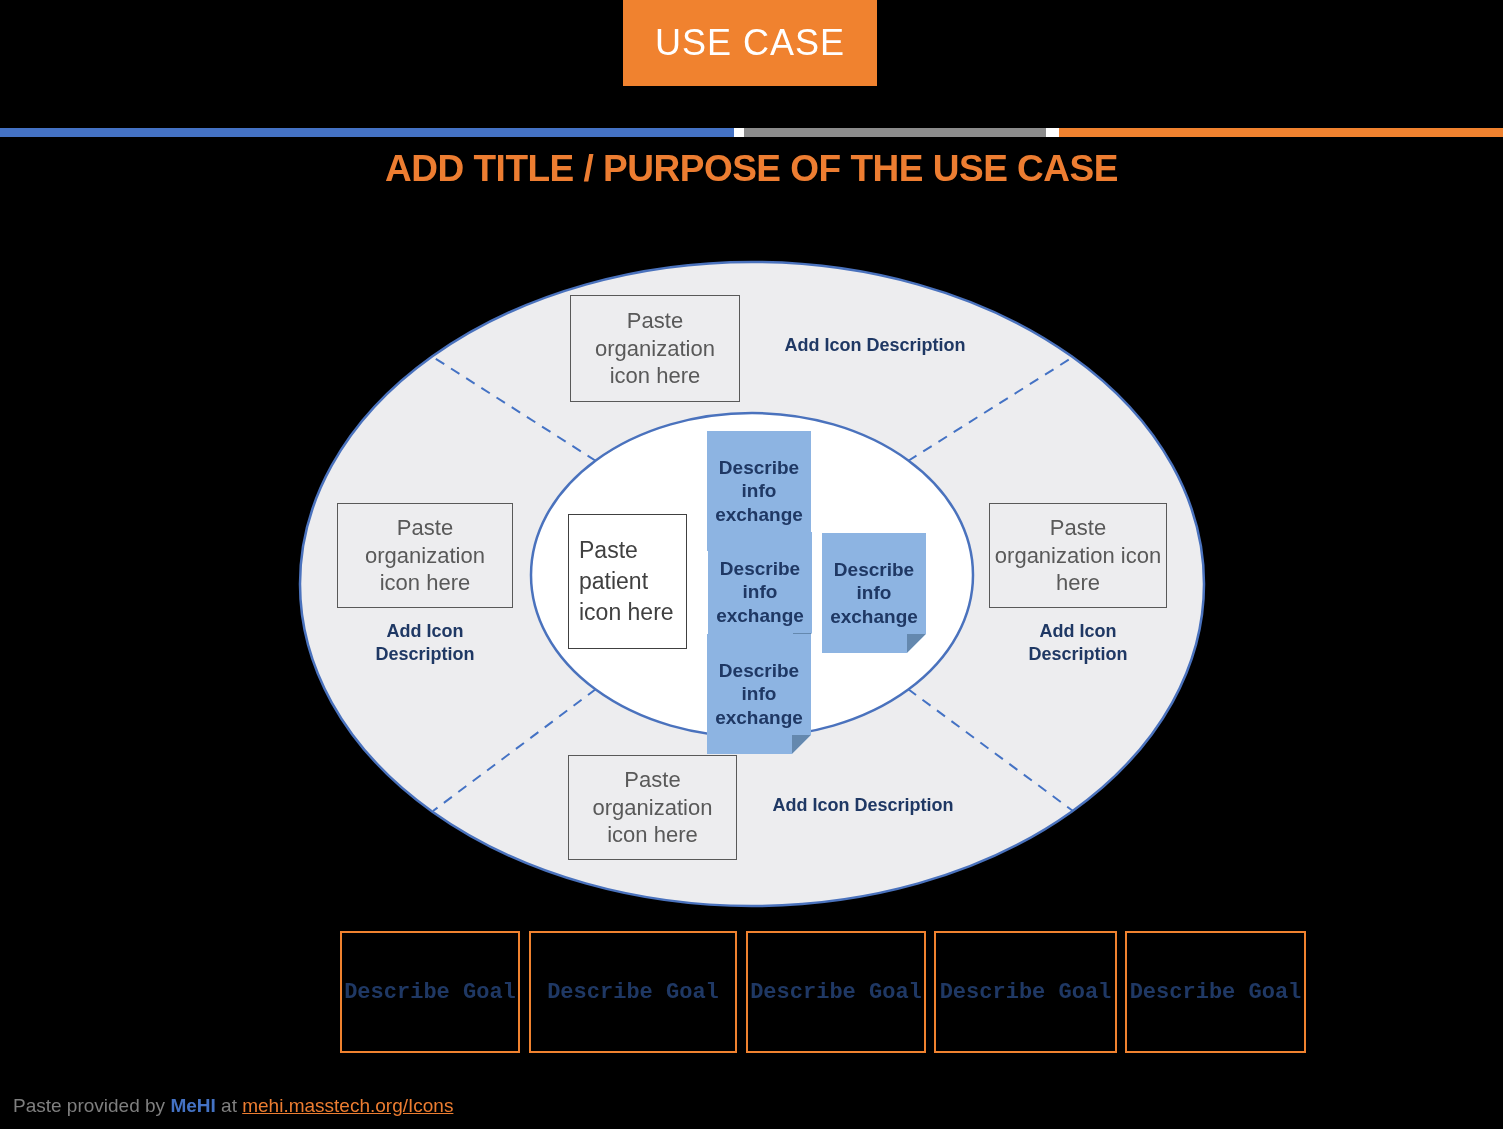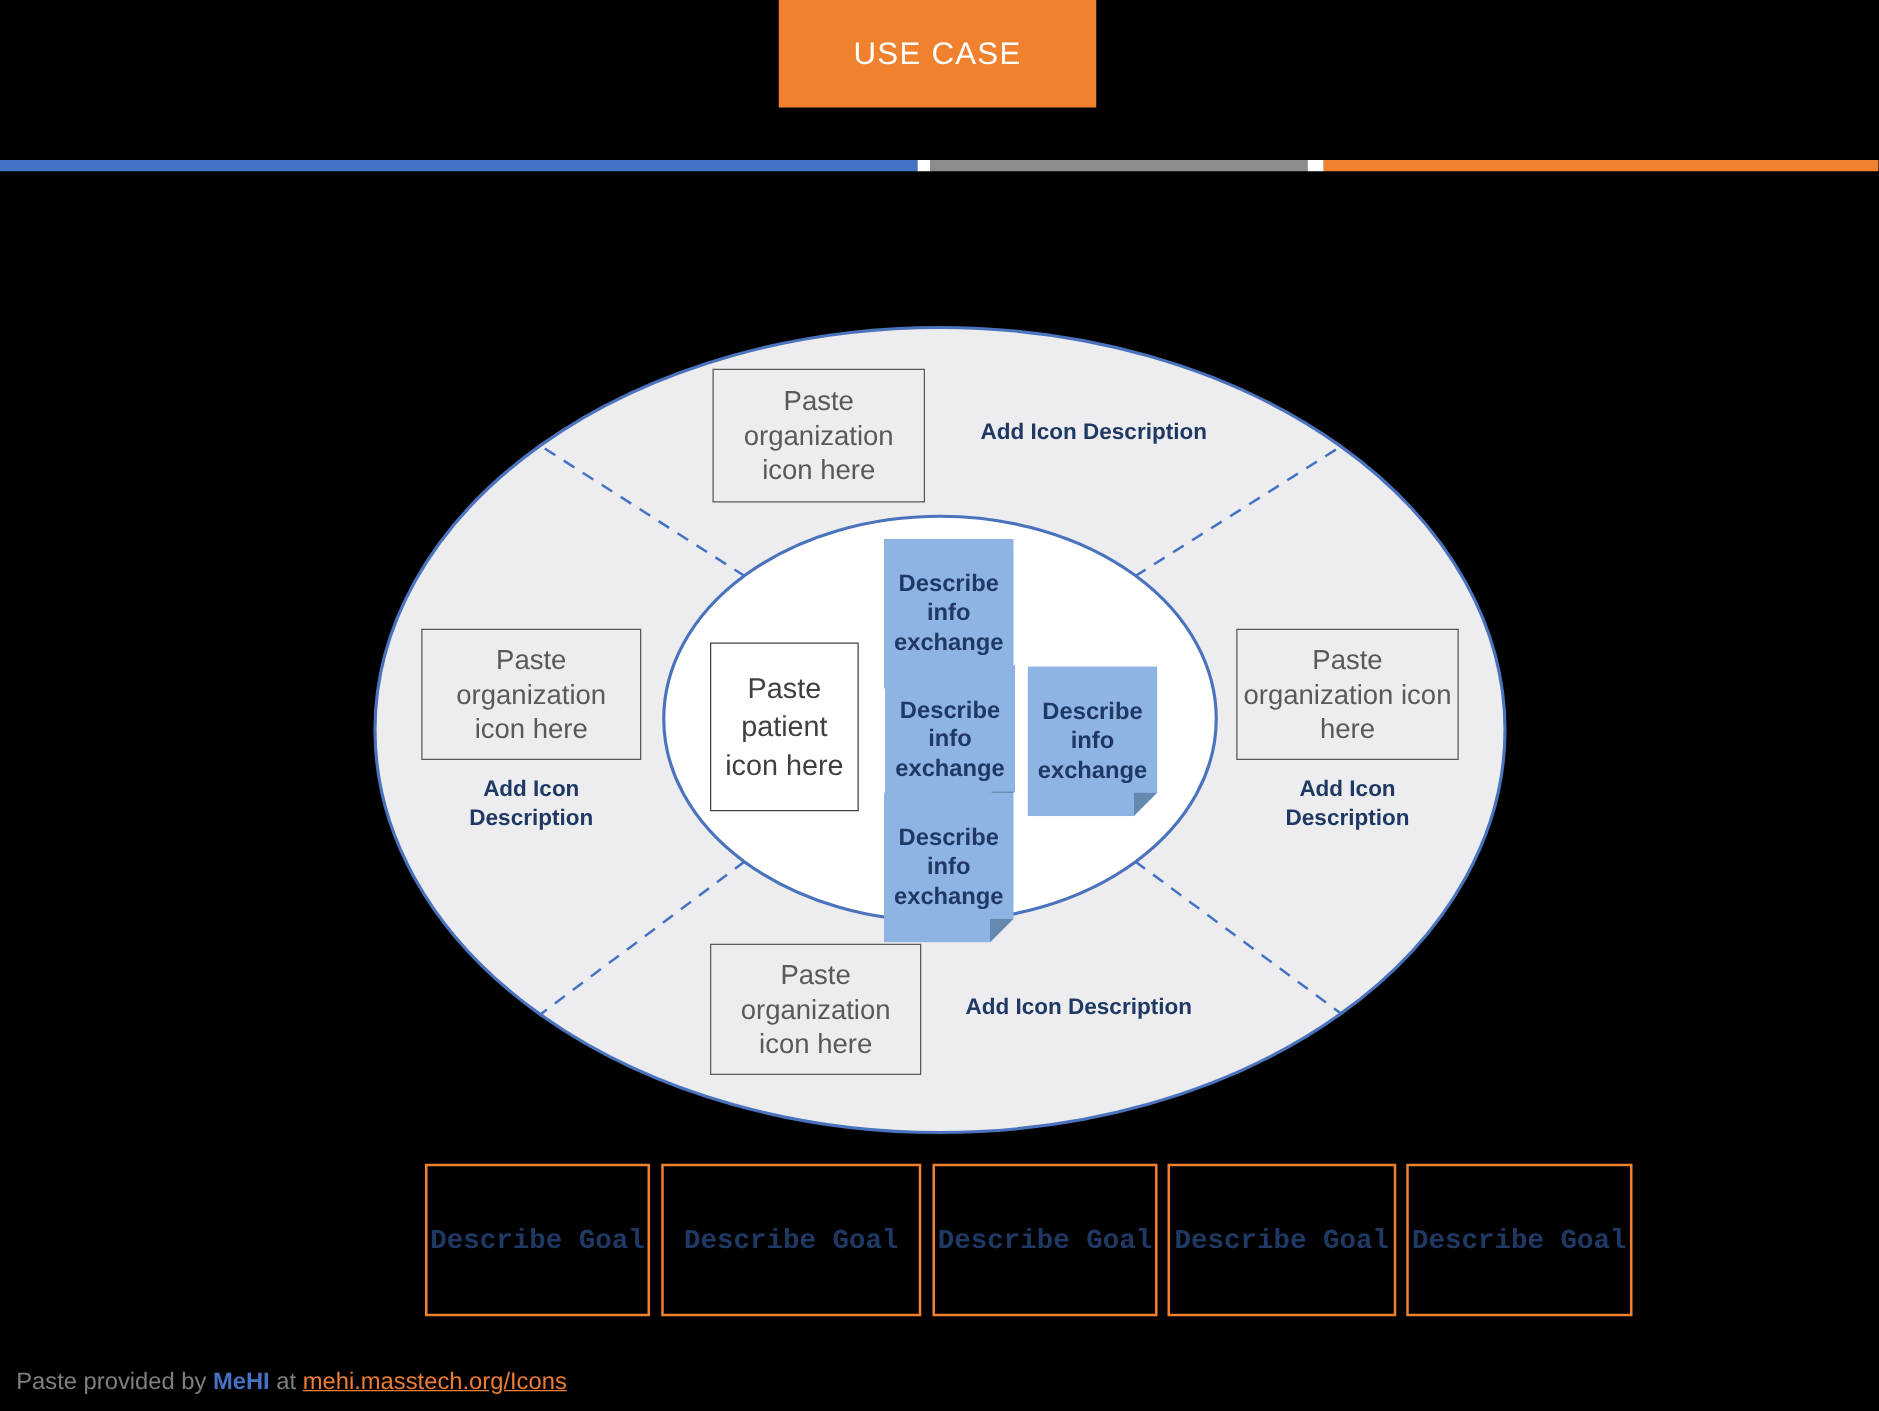--- a/index.html
+++ b/index.html
@@ -5,21 +5,21 @@
   html,body { margin:0; padding:0; background:#000; }
   #stage {
     position:relative; width:1503px; height:1129px; background:#000;
     font-family:"Liberation Sans", sans-serif; overflow:hidden;
   }
   
   #header-badge {
     position:absolute; left:623px; top:0; width:254px; height:86px;
     background:var(--orange,#F0822F); display:flex; align-items:center; justify-content:center;
   }
-  #header-badge .badge-text { color:#fff; font-size:25px; letter-spacing:1px; }
+  #header-badge .badge-text { color:#fff; font-size:36px; letter-spacing:1px; }
   
   #divider { position:absolute; left:0; top:128px; width:1503px; height:9px; display:flex; }
   #divider .seg-blue   { width:734px; background:var(--line-blue,#4472C4); }
   #divider .seg-gap1   { width:10px;  background:#fff; }
   #divider .seg-gray   { width:302px; background:var(--bar-gray,#8C8C8C); }
   #divider .seg-gap2   { width:13px;  background:#fff; }
   #divider .seg-orange { flex:1;      background:var(--orange,#F0822F); }
   
   #slide-title {
     position:absolute; left:0; top:148px; width:1503px; text-align:center;
@@ -45,21 +45,21 @@
     position:absolute; color:var(--navy,#1F3864); font-weight:bold; font-size:18px;
     text-align:center; line-height:1.25;
   }
   #icon-desc-top    { left:745px; top:334px; width:260px; }
   #icon-desc-left   { left:345px; top:620px; width:160px; }
   #icon-desc-right  { left:998px; top:620px; width:160px; }
   #icon-desc-bottom { left:738px; top:794px; width:250px; }
   #patient-box {
     position:absolute; left:568px; top:514px; width:119px; height:135px;
     background:#fff; border:1.5px solid #404040; box-sizing:border-box;
-    display:flex; align-items:center; justify-content:center; text-align:center;
+    display:flex; align-items:center; justify-content:center; text-align:left;
     color:#404040; font-size:23px; line-height:1.35; padding:2px 10px;
   }
   
   .info-note {
     position:absolute; width:104px; height:120px; background:var(--note-blue,#8DB4E2);
     clip-path:polygon(0 0, 100% 0, 100% calc(100% - 19px), calc(100% - 19px) 100%, 0 100%);
     display:flex; align-items:center; justify-content:center; text-align:center;
     color:var(--navy,#1F3864); font-weight:bold; font-size:19px; line-height:1.22;
     filter:drop-shadow(2px 2px 2px rgba(60,80,110,0.35));
   }
@@ -100,20 +100,21 @@
   </div>
 
   <div id="divider">
     <div class="seg-blue"></div>
     <div class="seg-gap1"></div>
     <div class="seg-gray"></div>
     <div class="seg-gap2"></div>
     <div class="seg-orange"></div>
   </div>
 
+  <div id="slide-title">ADD TITLE / PURPOSE OF THE USE CASE</div>
 
   <svg id="diagram-svg" width="1503" height="1129" viewBox="0 0 1503 1129">
     <ellipse class="outer-ellipse" cx="752" cy="584" rx="452" ry="322"></ellipse>
     <line class="dashed-connector" x1="596" y1="461" x2="433" y2="357"></line>
     <line class="dashed-connector" x1="908" y1="461" x2="1073" y2="357"></line>
     <line class="dashed-connector" x1="596" y1="689" x2="433" y2="811"></line>
     <line class="dashed-connector" x1="908" y1="689" x2="1073" y2="811"></line>
     <ellipse class="inner-ellipse" cx="752" cy="575" rx="221" ry="162"></ellipse>
   </svg>
 

